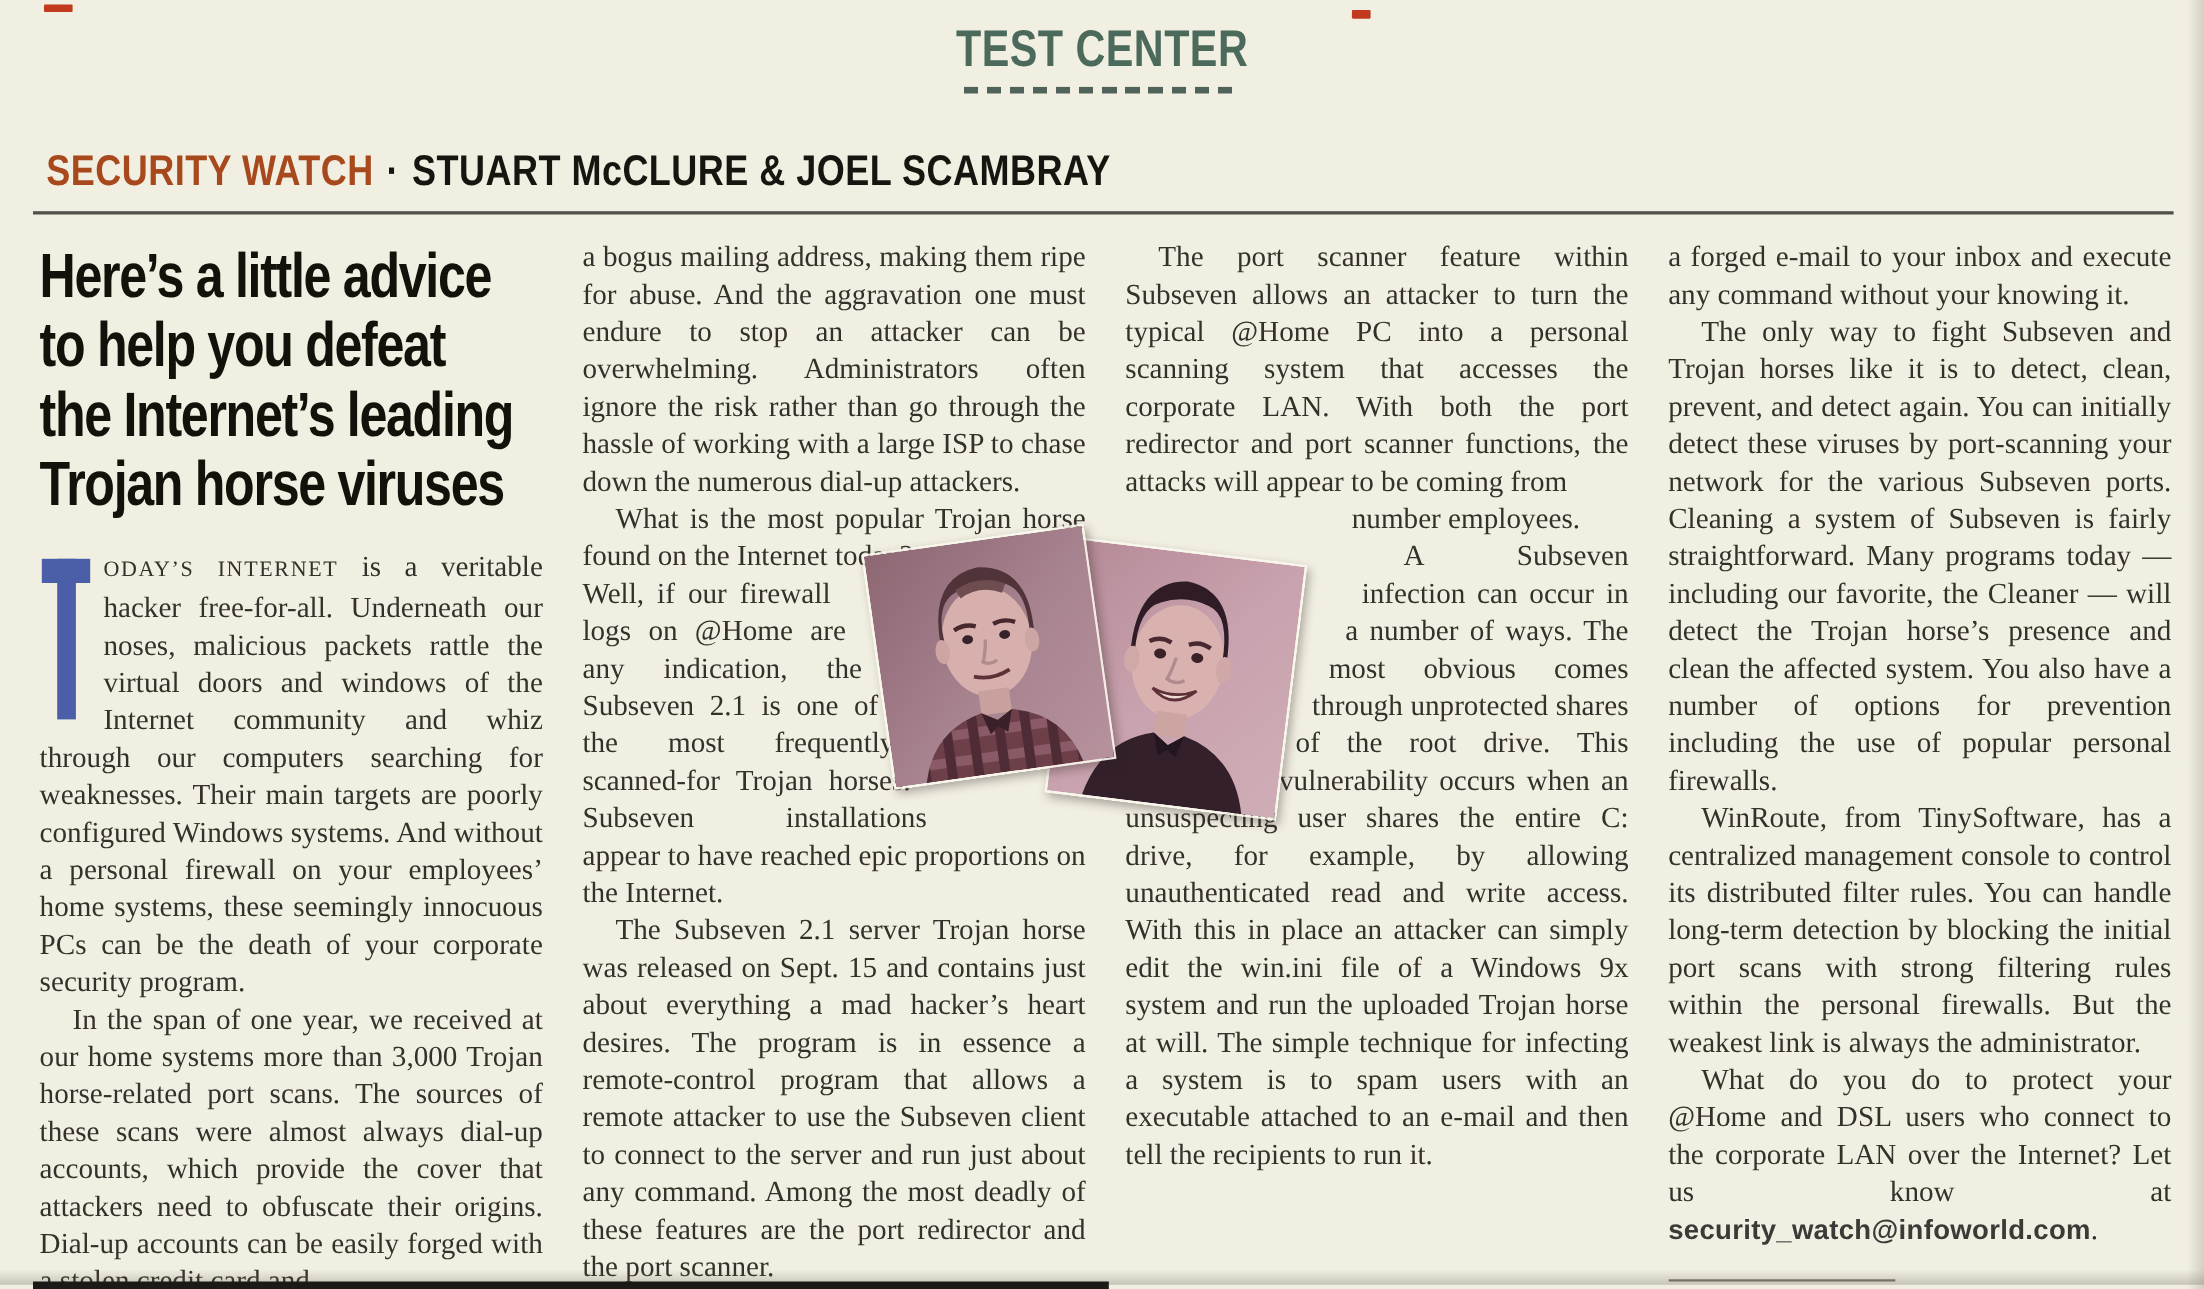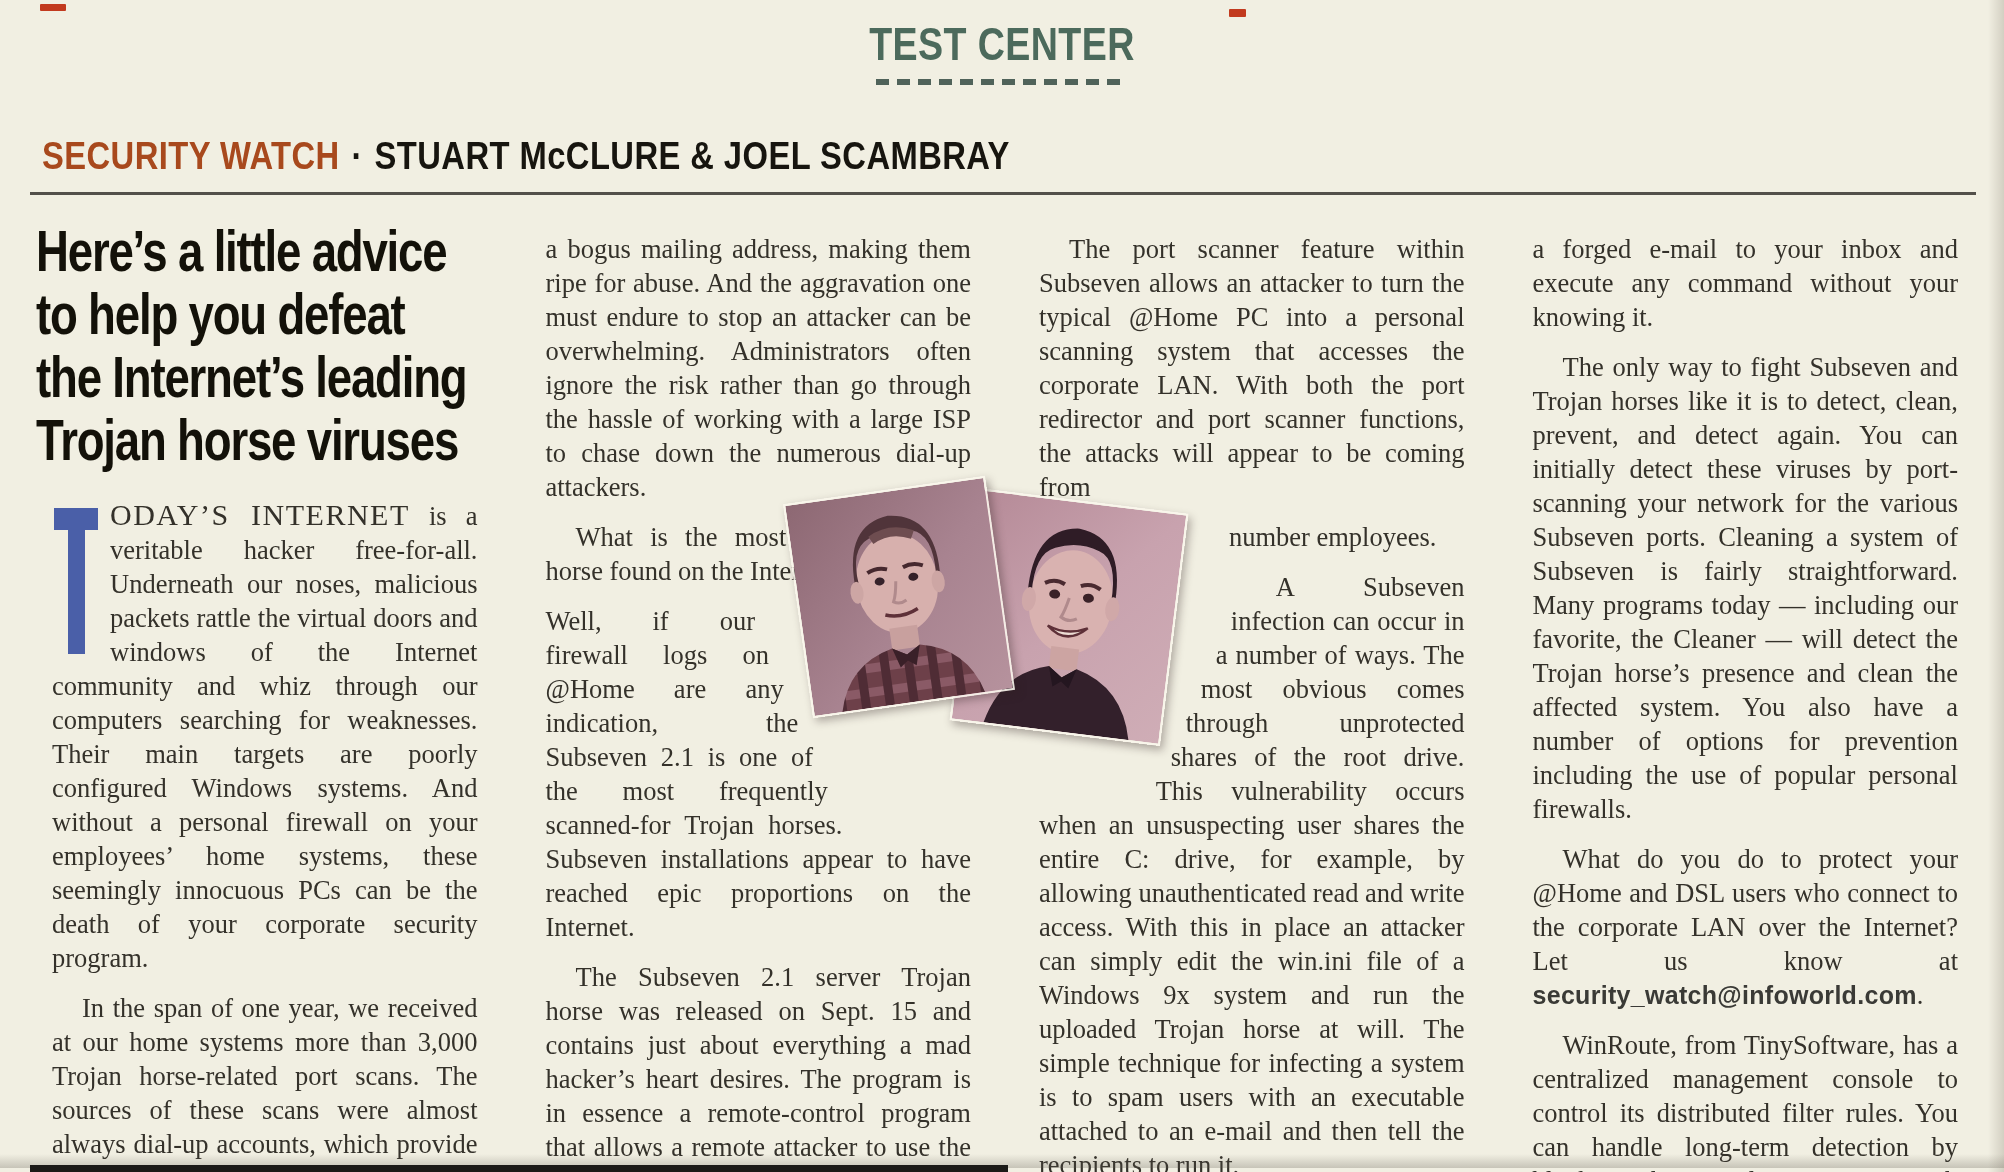--- a/index.html
+++ b/index.html
@@ -35,37 +35,37 @@
   .byline-dot { color:#17150f; margin:0 14px; }
   .authors { color:#17150f; }
   .byline-rule { position:absolute; top:192px; left:30px; right:28px; height:3px; background:#53504a; }
 
   
   .columns {
     position:absolute; top:216px; left:36px; right:30px; bottom:4px;
     display:flex; gap:36px;
   }
   .col { flex:1 1 0; font-size:26.5px; line-height:34px; text-align:justify; min-width:0; }
-  .col p { margin:16px; }
+  .col p { margin:0; }
   .col p.ind { text-indent:30px; }
 
   
   .headline { margin:4px 0 26px 0; }
   .hl {
     font:700 57px/63px "Liberation Sans", sans-serif; color:#131109;
     letter-spacing:-1.5px; white-space:nowrap;
     transform:scaleX(0.8); transform-origin:0 50%;
   }
 
   
   .dropcap { float:left; width:44px; height:148px; margin:8px 12px 2px 2px; position:relative; }
   .dropcap .bar  { position:absolute; top:2px; left:0; width:44px; height:22px; background:#4a5fa8; }
   .dropcap .stem { position:absolute; top:2px; left:14px; width:17px; height:146px; background:#4a5fa8; }
   .dropcap .sr { position:absolute; font-size:1px; color:transparent; }
-  .sc { font-size:30px; letter-spacing:1.5px; }
+  .sc { font-size:20px; letter-spacing:1.5px; }
 
   
   .spacer-r {
     float:right; width:230px; height:212px; margin:2px 0 8px 10px;
     shape-outside:polygon(16px 0, 100% 0, 100% 100%, 112px 100%); shape-margin:8px;
   }
   .spacer-l {
     float:left; width:215px; height:262px; margin:2px 12px 8px 0;
     shape-outside:polygon(0 0, 126px 0, 215px 48px, 116px 100%, 0 100%); shape-margin:8px;
   }
@@ -140,22 +140,22 @@
       <p class="ind">The port scanner feature within Subseven allows an attacker to turn the typical @Home PC into a personal scanning system that accesses the corporate LAN. With both the port redirector and port scanner functions, the attacks will appear to be coming from</p>
       <div class="spacer-l"></div>
       <p>number employees.</p>
       <p class="ind">A Subseven infection can occur in a number of ways. The most obvious comes through unprotected shares of the root drive. This vulnerability occurs when an unsuspecting user shares the entire C: drive, for example, by allowing unauthenticated read and write access. With this in place an attacker can simply edit the win.ini file of a Windows 9x system and run the uploaded Trojan horse at will. The simple technique for infecting a system is to spam users with an executable attached to an e-mail and then tell the recipients to run it.</p>
 
     </div>
 
     <div class="col">
       <p>a forged e-mail to your inbox and execute any command without your knowing it.</p>
       <p class="ind">The only way to fight Subseven and Trojan horses like it is to detect, clean, prevent, and detect again. You can initially detect these viruses by port-scanning your network for the various Subseven ports. Cleaning a system of Subseven is fairly straightforward. Many programs today — including our favorite, the Cleaner — will detect the Trojan horse’s presence and clean the affected system. You also have a number of options for prevention including the use of popular personal firewalls.</p>
+      <p class="ind">WinRoute, from TinySoftware, has a centralized management console to control its distributed filter rules. You can handle long-term detection by blocking the initial port scans with strong filtering rules within the personal firewalls. But the weakest link is always the administrator.</p>
       <p class="ind"><span>What do you do to protect your @Home and DSL users who connect to the corporate LAN over the Internet? Let us know at </span><span class="email">security_watch@infoworld.com</span><span>.</span></p>
-      <p class="ind">WinRoute, from TinySoftware, has a centralized management console to control its distributed filter rules. You can handle long-term detection by blocking the initial port scans with strong filtering rules within the personal firewalls. But the weakest link is always the administrator.</p>
       <div class="bio">
         <div class="bio-rule"></div>
         <p class="bio-text">Stuart McClure is president and CTO and Joel Scambray is managing principal at security consultancy Foundstone (www.foundstone.com).</p>
       </div>
     </div>
   </div>
 
   <figure class="photo photo-joel" style="margin:0">
     <svg viewBox="0 0 208 230">
       <defs>

